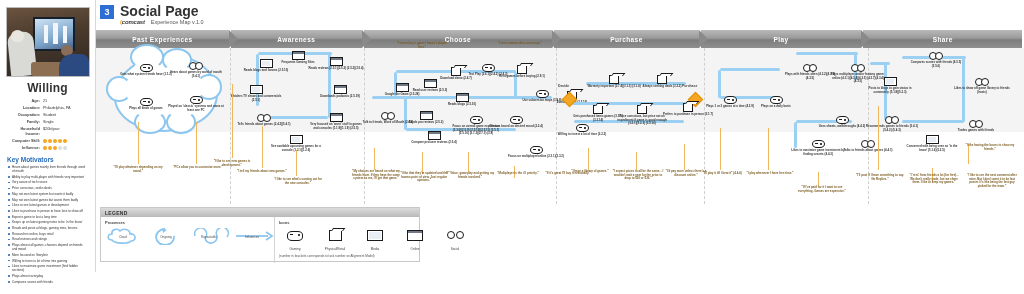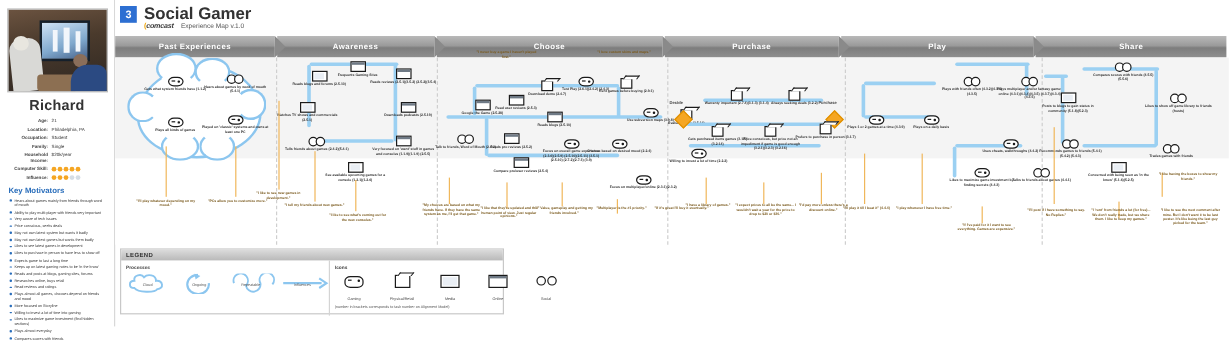--- a/index.html
+++ b/index.html
@@ -204,21 +204,21 @@
         <div class="tv-fig f1"></div>
           <div class="tv-fig f2"></div>
           <div class="tv-fig f3"></div>
       </div>
       <div class="person-a"></div>
       <div class="person-a-head"></div>
       <div class="table-obj"></div>
       <div class="person-b-head"></div>
       <div class="person-b"></div>
     </div>
-    <div class="persona-name">Richard</div>
+    <div class="persona-name">Willing</div>
 
     <div class="attrs">
       <div class="attr-row">
         <div class="attr-label">Age:</div>
         <div class="attr-value">21</div>
       </div>
       <div class="attr-row">
         <div class="attr-label">Location:</div>
         <div class="attr-value">Philadelphia, PA</div>
       </div>
@@ -279,21 +279,21 @@
         <li>More focused on Storyline</li>
         <li>Willing to invest a lot of time into gaming</li>
         <li>Likes to maximize game investment (find hidden sections)</li>
         <li>Plays almost everyday</li>
         <li>Compares scores with friends</li>
       </ul>
   </div>
 
   <div class="header">
     <div class="badge">3</div>
-    <div class="title">Social Gamer</div>
+    <div class="title">Social Page</div>
     <div class="sub">
       <span class="comcast-logo">comcast</span>
       <span class="sub-text">Experience Map v.1.0</span>
     </div>
   </div>
 
   <div class="phases">
       <div class="phase" style="width: 134px;">
         <span>Past Experiences</span>
       </div>

